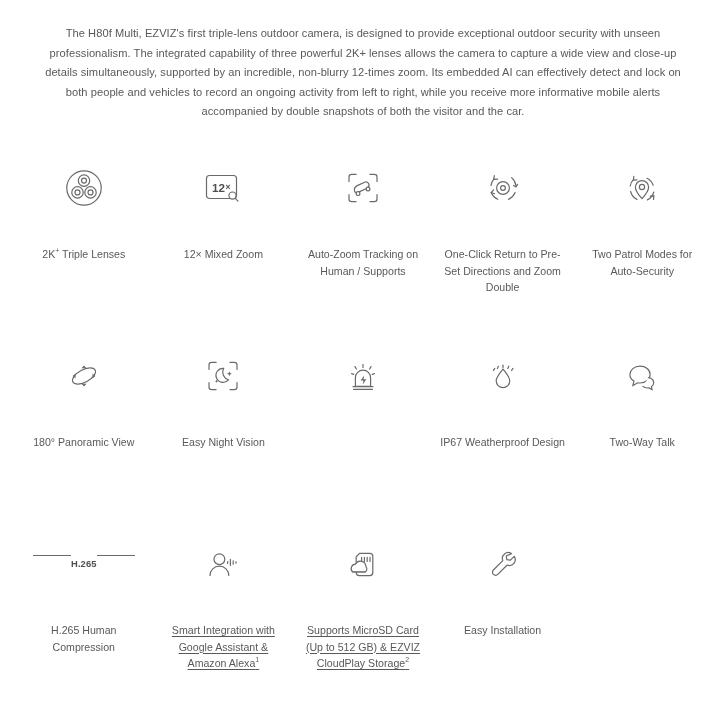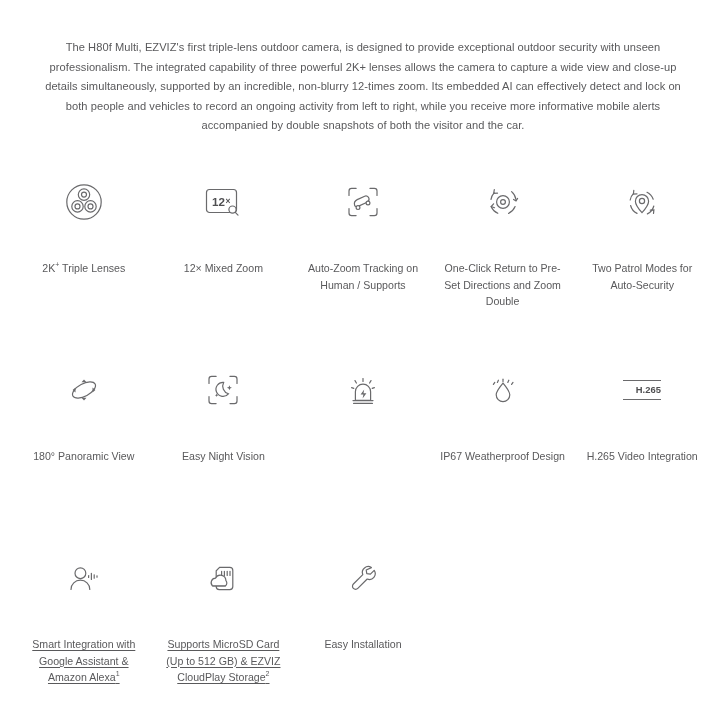--- a/index.html
+++ b/index.html
@@ -16,21 +16,21 @@
     overflow: hidden;
   }
   .page {
     width: 726px;
     height: 726px;
     position: relative;
   }
   
   .intro {
     width: 640px;
-    margin: 38px auto 0 auto;
+    margin: 24px auto 0 auto;
     text-align: center;
     font-size: 11.1px;
     line-height: 19.6px;
     color: #59595b;
     letter-spacing: 0.005em;
   }
   
   .grid {
     margin-top: 29px;
     padding: 0 14px;
@@ -69,22 +69,22 @@
     text-decoration-thickness: 1px;
   }
   .cell .label sup {
     font-size: 7px;
     vertical-align: super;
     line-height: 0;
   }
   
   .h265 {
     display: flex;
-    flex-direction: column;
-    align-items: flex-end;
+    flex-direction: row;
+    align-items: flex-start;
     justify-content: center;
   }
   .h265 .bar {
     width: 38px;
     height: 1.4px;
     background: #6a6a6c;
   }
   .h265 .txt {
     font-size: 9.4px;
     color: #4f4f51;
@@ -247,30 +247,41 @@
           <line x1="13.4" y1="17.4" x2="14.8" y2="15.4"></line>
           <line x1="17.4" y1="15.4" x2="18.4" y2="13.2"></line>
           <line x1="23" y1="14.6" x2="23" y2="12.2"></line>
           <line x1="27.8" y1="15.4" x2="28.8" y2="13.2"></line>
           <line x1="31.6" y1="17.4" x2="33" y2="15.4"></line>
         </svg>
       </div>
       <div class="label">IP67 Weatherproof Design</div>
     </div>
 
+    <div class="cell">
+      <div class="icon-wrap">
+        <svg width="46" height="46" viewBox="0 0 46 46" fill="none" stroke="#6a6a6c" stroke-width="1.2" stroke-linecap="round">
+
+          <path d="M21 13.2c-5.6 0-10.1 3.7-10.1 8.3 0 2.7 1.6 5.1 4 6.6l-1 4.5 4.8-2.8c.7.1 1.5.2 2.3.2 5.6 0 10.1-3.7 10.1-8.5s-4.5-8.3-10.1-8.3z"></path>
+
+          <path d="M29.5 24.6c3 .5 5.2 2.6 5.2 5.2 0 1.6-.9 3-2.3 4l.6 2.8-3-1.7c-.5.1-1 .1-1.5.1-1.8 0-3.5-.6-4.6-1.6" fill="#ffffff"></path>
+        </svg>
+      </div>
+      <div class="label">Two-Way Talk</div>
+    </div>
 
     <div class="cell">
       <div class="icon-wrap">
         <div class="h265">
           <div class="bar"></div>
           <div class="txt">H.265</div>
           <div class="bar"></div>
         </div>
       </div>
-      <div class="label">H.265 Video Integration</div>
+      <div class="label">H.265 Human Compression</div>
     </div>
 
     <div class="cell">
       <div class="icon-wrap">
         <svg width="46" height="46" viewBox="0 0 46 46" fill="none" stroke="#6a6a6c" stroke-width="1.2" stroke-linecap="round">
 
           <circle cx="19.4" cy="18.2" r="5.4"></circle>
 
           <path d="M10 34.4c0-5.2 4.2-9.2 9.4-9.2s9.4 4 9.4 9.2"></path>
 

